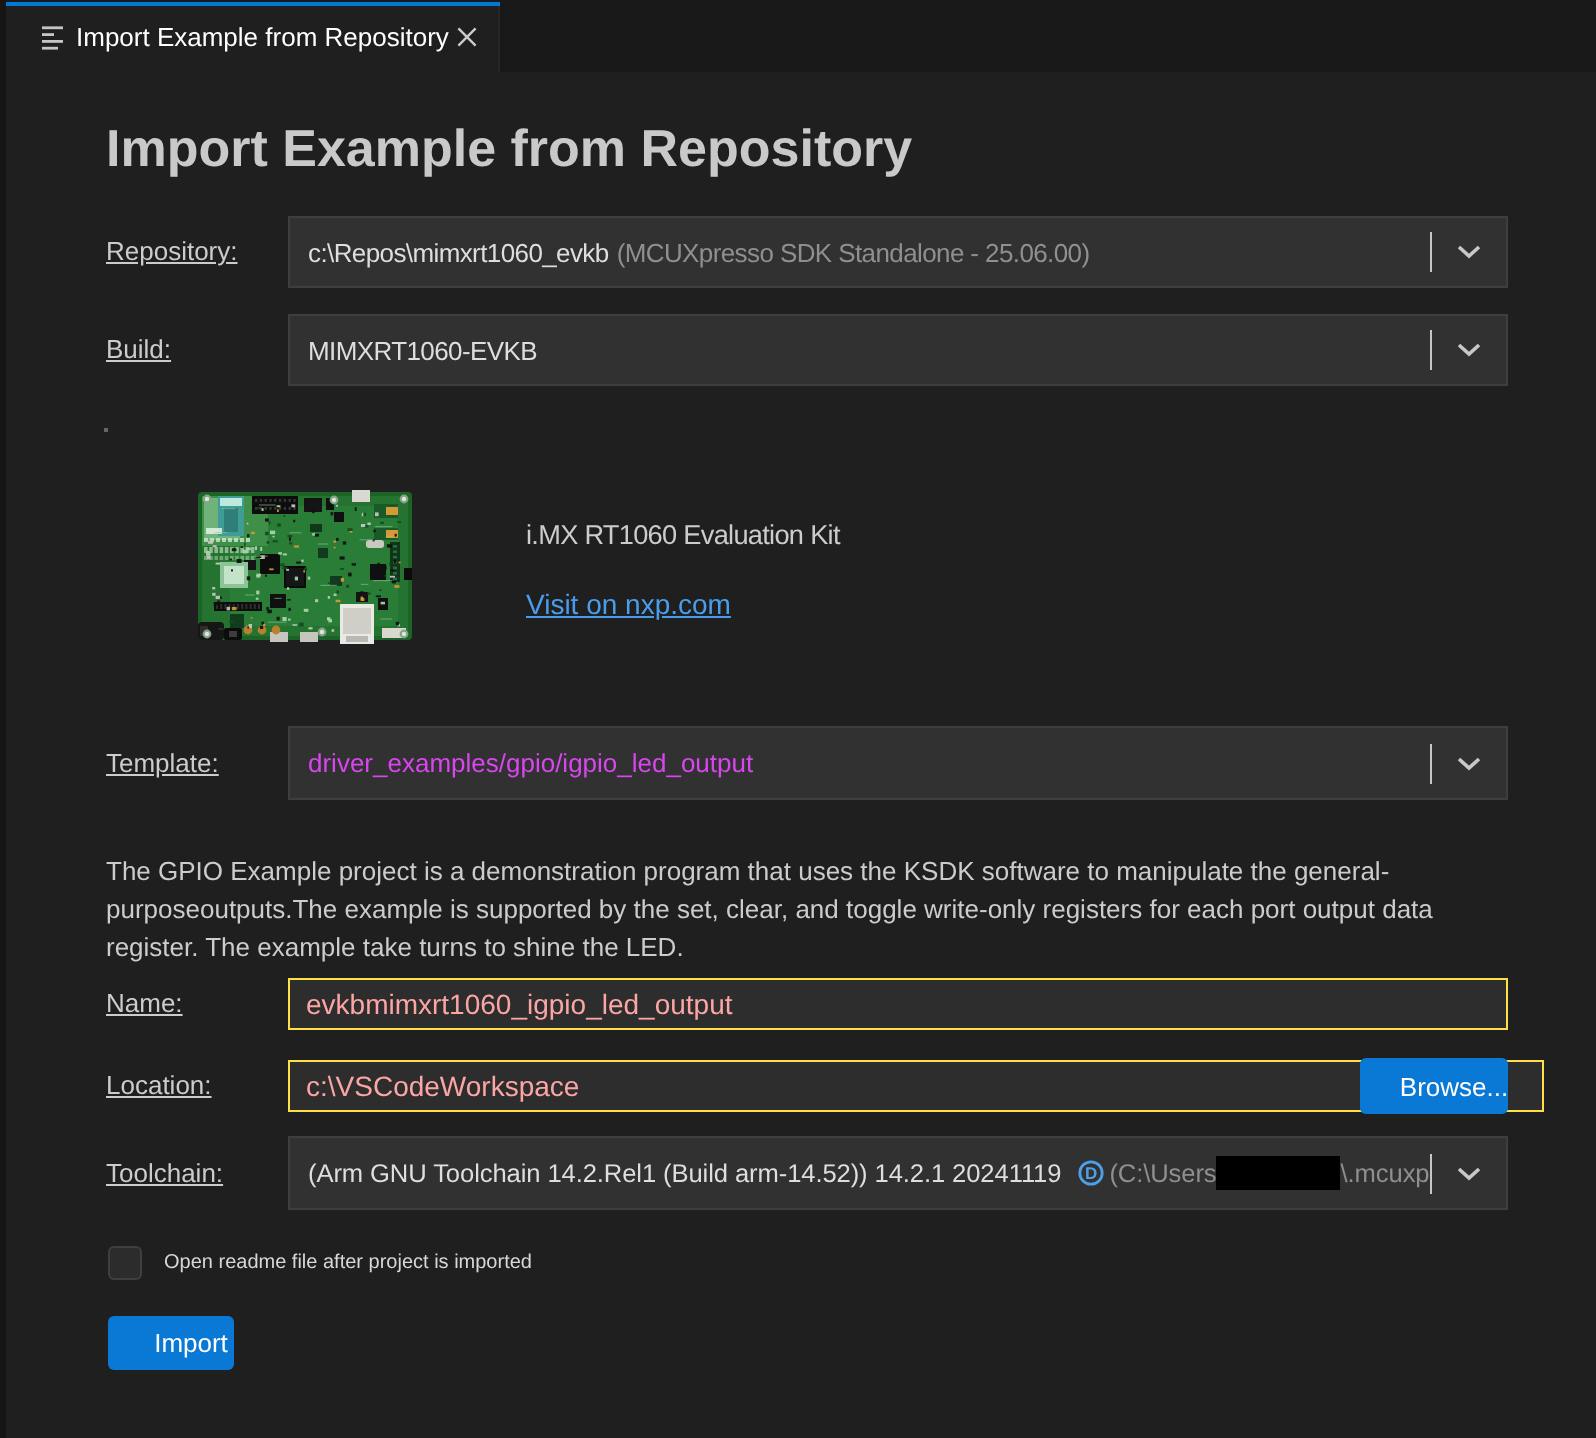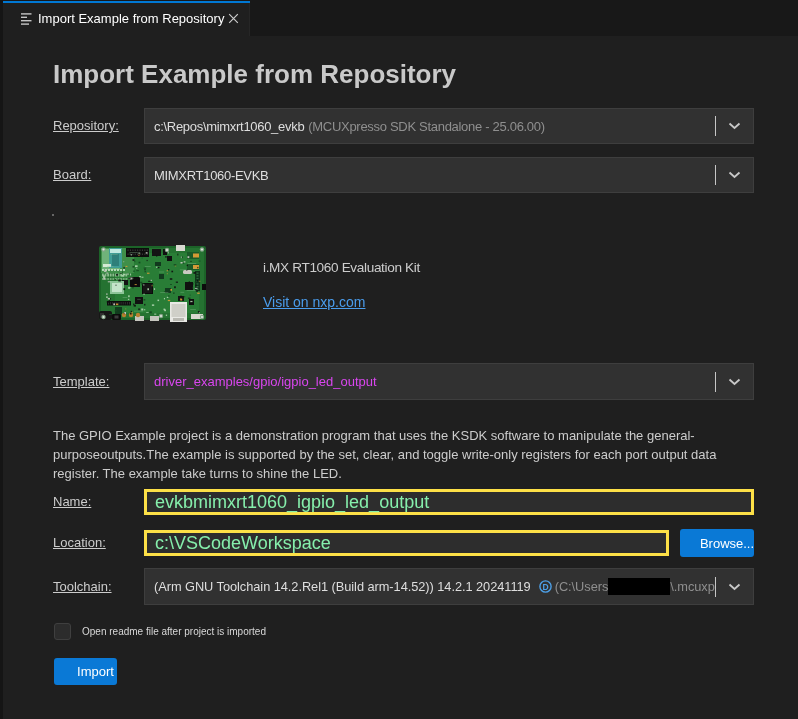--- a/index.html
+++ b/index.html
@@ -5,22 +5,22 @@
   * { margin:0; padding:0; box-sizing:border-box; }
   html,body { width:798px; height:719px; background:#1f1f1f; overflow:hidden;
     font-family:"Liberation Sans", sans-serif; }
   .abs { position:absolute; }
   .label { position:absolute; left:53px; font-size:13px; color:#cccccc;text-decoration:underline; }
   .selbox { position:absolute; left:144px; width:610px; background:#313131;
     border:1px solid #3e3e3e; color:#d7d7d7; font-size:13px; }
   .selbox .txt { position:absolute; left:9px; top:0; bottom:0; display:flex; align-items:center; white-space:nowrap; }
   .sep { position:absolute; right:37px; top:50%; margin-top:-10px; width:1px; height:20px; background:#c6c6c6; }
   .chev { position:absolute; right:12px; top:50%; margin-top:-4px; }
-  .inpbox { position:absolute; left:144px; background:#2d2d2d; border:3px solid #fde047;
-    color:#86efac; font-size:18px; }
+  .inpbox { position:absolute; left:144px; background:#2d2d2d; border:1px solid #fde047;
+    color:#fca5a5; font-size:14px; }
   .inpbox .txt { position:absolute; left:8px; top:0; bottom:0; display:flex; align-items:center; white-space:nowrap; }
   .btn { position:absolute; background:#0a79d6; color:#ffffff; font-size:13px;
     border-radius:3px; display:flex; align-items:center; justify-content:center;padding-left:20px; }
   .gray { color:#8f8f8f; }
 </style>
 </head>
 <body>
 
 <div class="abs" style="left:0;top:0;width:798px;height:36px;background:#181818;"></div>
 <div class="abs" style="left:3px;top:3px;width:247px;height:33px;background:#1f1f1f;border-right:1px solid #262626;"></div>
@@ -46,21 +46,21 @@
   <div class="txt" style="letter-spacing:-0.3px;">
       <span style="color:#dedede;">c:\Repos\mimxrt1060_evkb</span>
       <span class="gray" style="margin-left:4px;">(MCUXpresso SDK Standalone - 25.06.00)</span>
     </div>
   <div class="sep"></div>
   <svg class="chev" width="13" height="8" viewBox="0 0 13 8">
       <path d="M1.5 1.5 L6.5 6 L11.5 1.5" fill="none" stroke="#c8c8c8" stroke-width="1.8"></path>
     </svg>
 </div>
 
-<div class="label" style="top:157px;height:36px;line-height:36px;">Board:</div>
+<div class="label" style="top:157px;height:36px;line-height:36px;">Build:</div>
 <div class="selbox" style="top:157px;height:36px;">
   <div class="txt" style="letter-spacing:-0.3px;">
       <span style="color:#dedede;">MIMXRT1060-EVKB</span>
     </div>
   <div class="sep"></div>
   <svg class="chev" width="13" height="8" viewBox="0 0 13 8">
       <path d="M1.5 1.5 L6.5 6 L11.5 1.5" fill="none" stroke="#c8c8c8" stroke-width="1.8"></path>
     </svg>
 </div>
 
@@ -373,21 +373,21 @@
 </div>
 
 <div class="abs" style="left:53px;top:426px;width:710px;font-size:13px;line-height:19px;color:#cccccc;">The GPIO Example project is a demonstration program that uses the KSDK software to manipulate the general-<br>purposeoutputs.The example is supported by the set, clear, and toggle write-only registers for each port output data<br>register. The example take turns to shine the LED.</div>
 
 <div class="label" style="top:489px;height:26px;line-height:26px;">Name:</div>
 <div class="inpbox" style="top:489px;width:610px;height:26px;">
   <div class="txt">evkbmimxrt1060_igpio_led_output</div>
 </div>
 
 <div class="label" style="top:530px;height:26px;line-height:26px;">Location:</div>
-<div class="inpbox" style="top:530px;width:525px;height:26px;">
+<div class="inpbox" style="top:530px;width:628px;height:26px;">
   <div class="txt">c:\VSCodeWorkspace</div>
 </div>
 <div class="btn" style="left:680px;top:529px;width:74px;height:28px;">Browse...</div>
 
 <div class="label" style="top:568px;height:37px;line-height:37px;">Toolchain:</div>
 <div class="selbox" style="top:568px;height:37px;">
   <div class="txt" style="font-size:12.8px;letter-spacing:-0.05px;">
     <span style="color:#dedede;">(Arm GNU Toolchain 14.2.Rel1 (Build arm-14.52)) 14.2.1 20241119</span>
     <svg style="margin:0 3px 0 8px;flex:none;" width="13" height="13" viewBox="0 0 13 13">
         <circle cx="6.5" cy="6.5" r="5.6" fill="none" stroke="#4da0e8" stroke-width="1.4"></circle>

